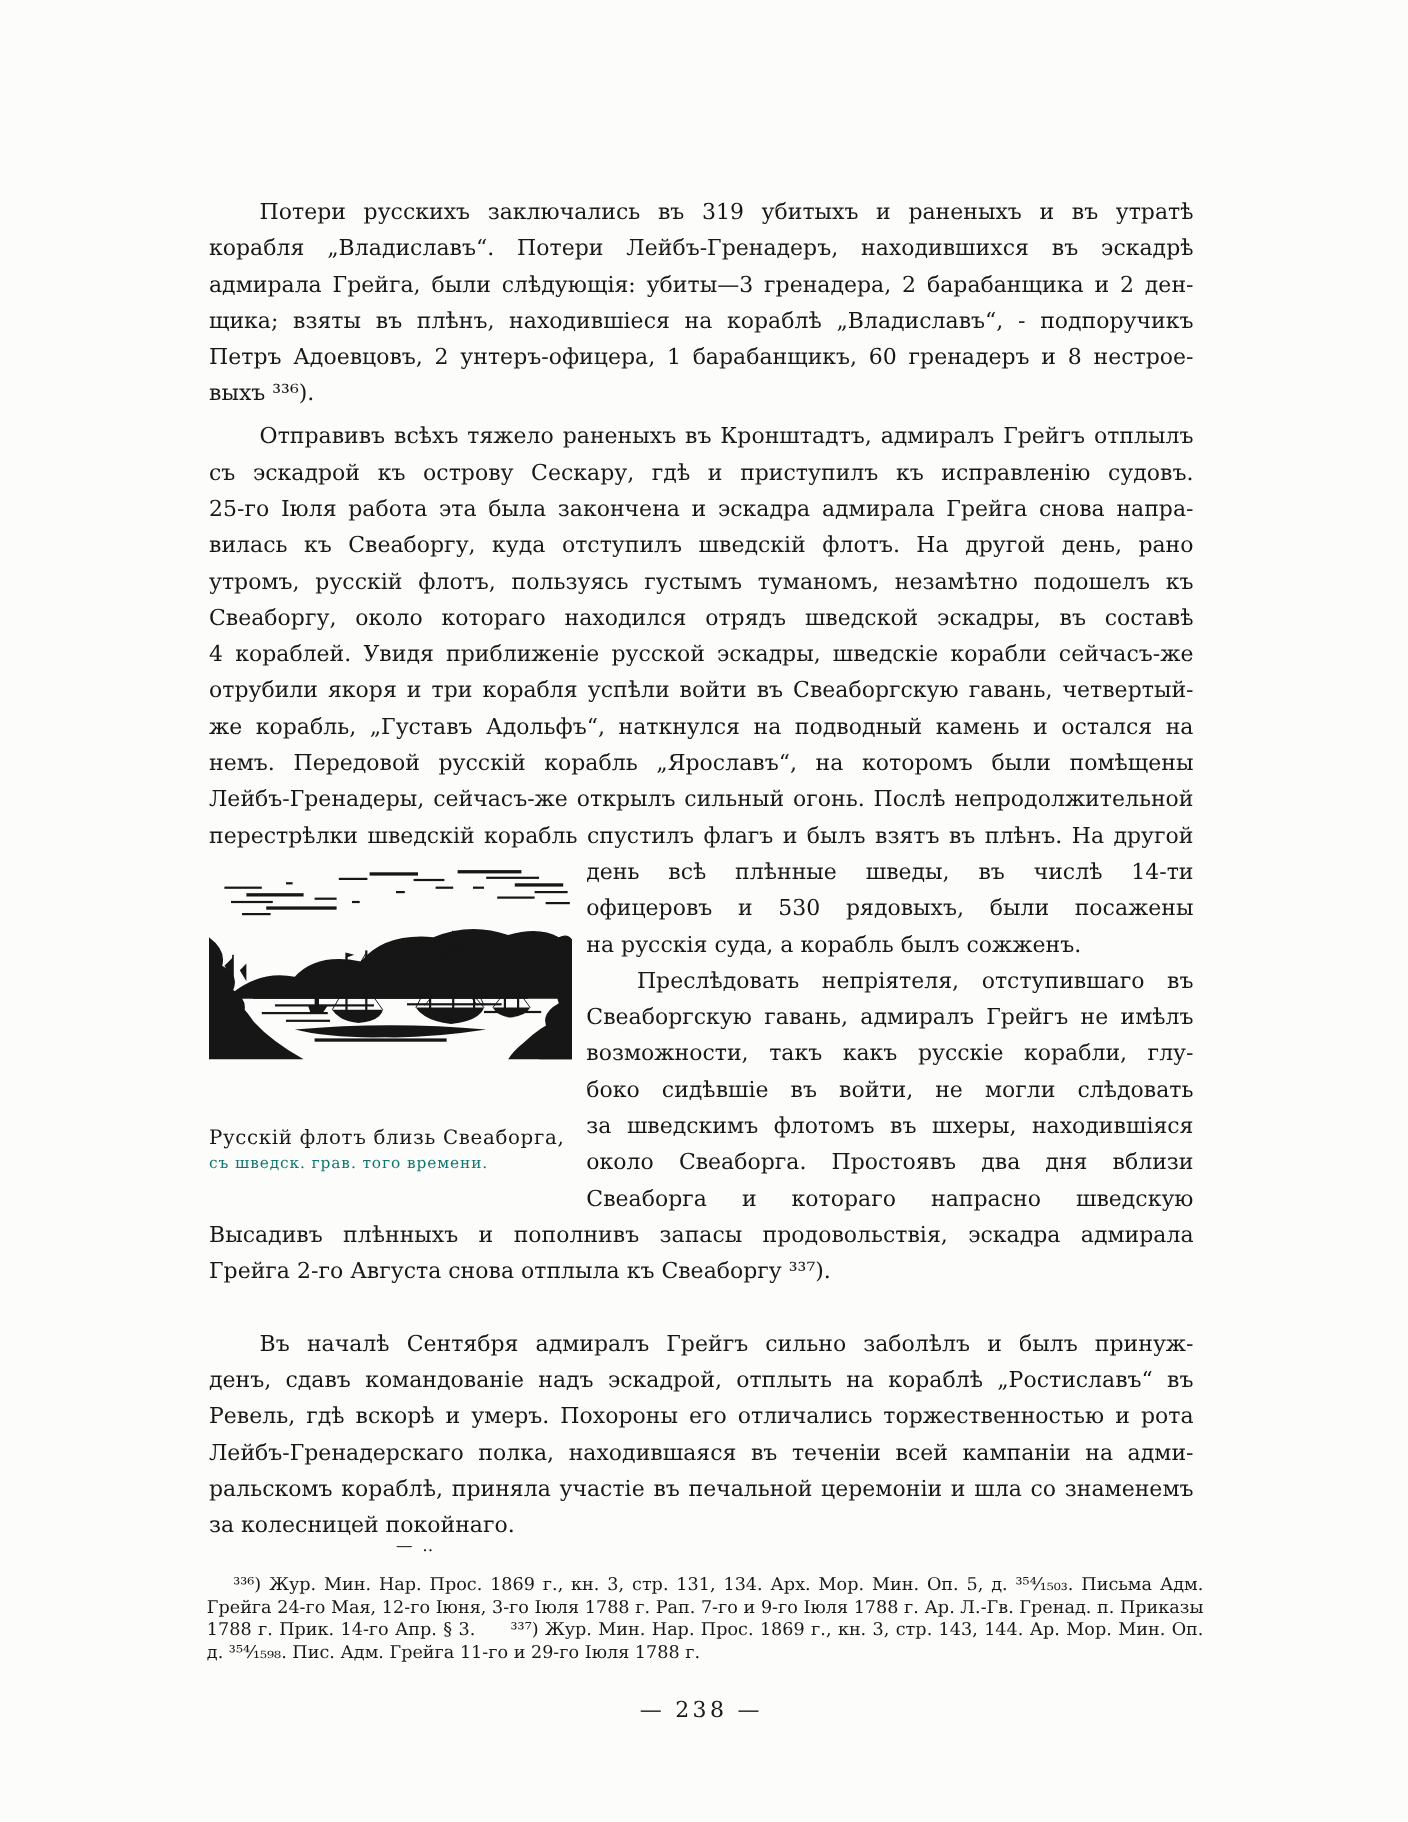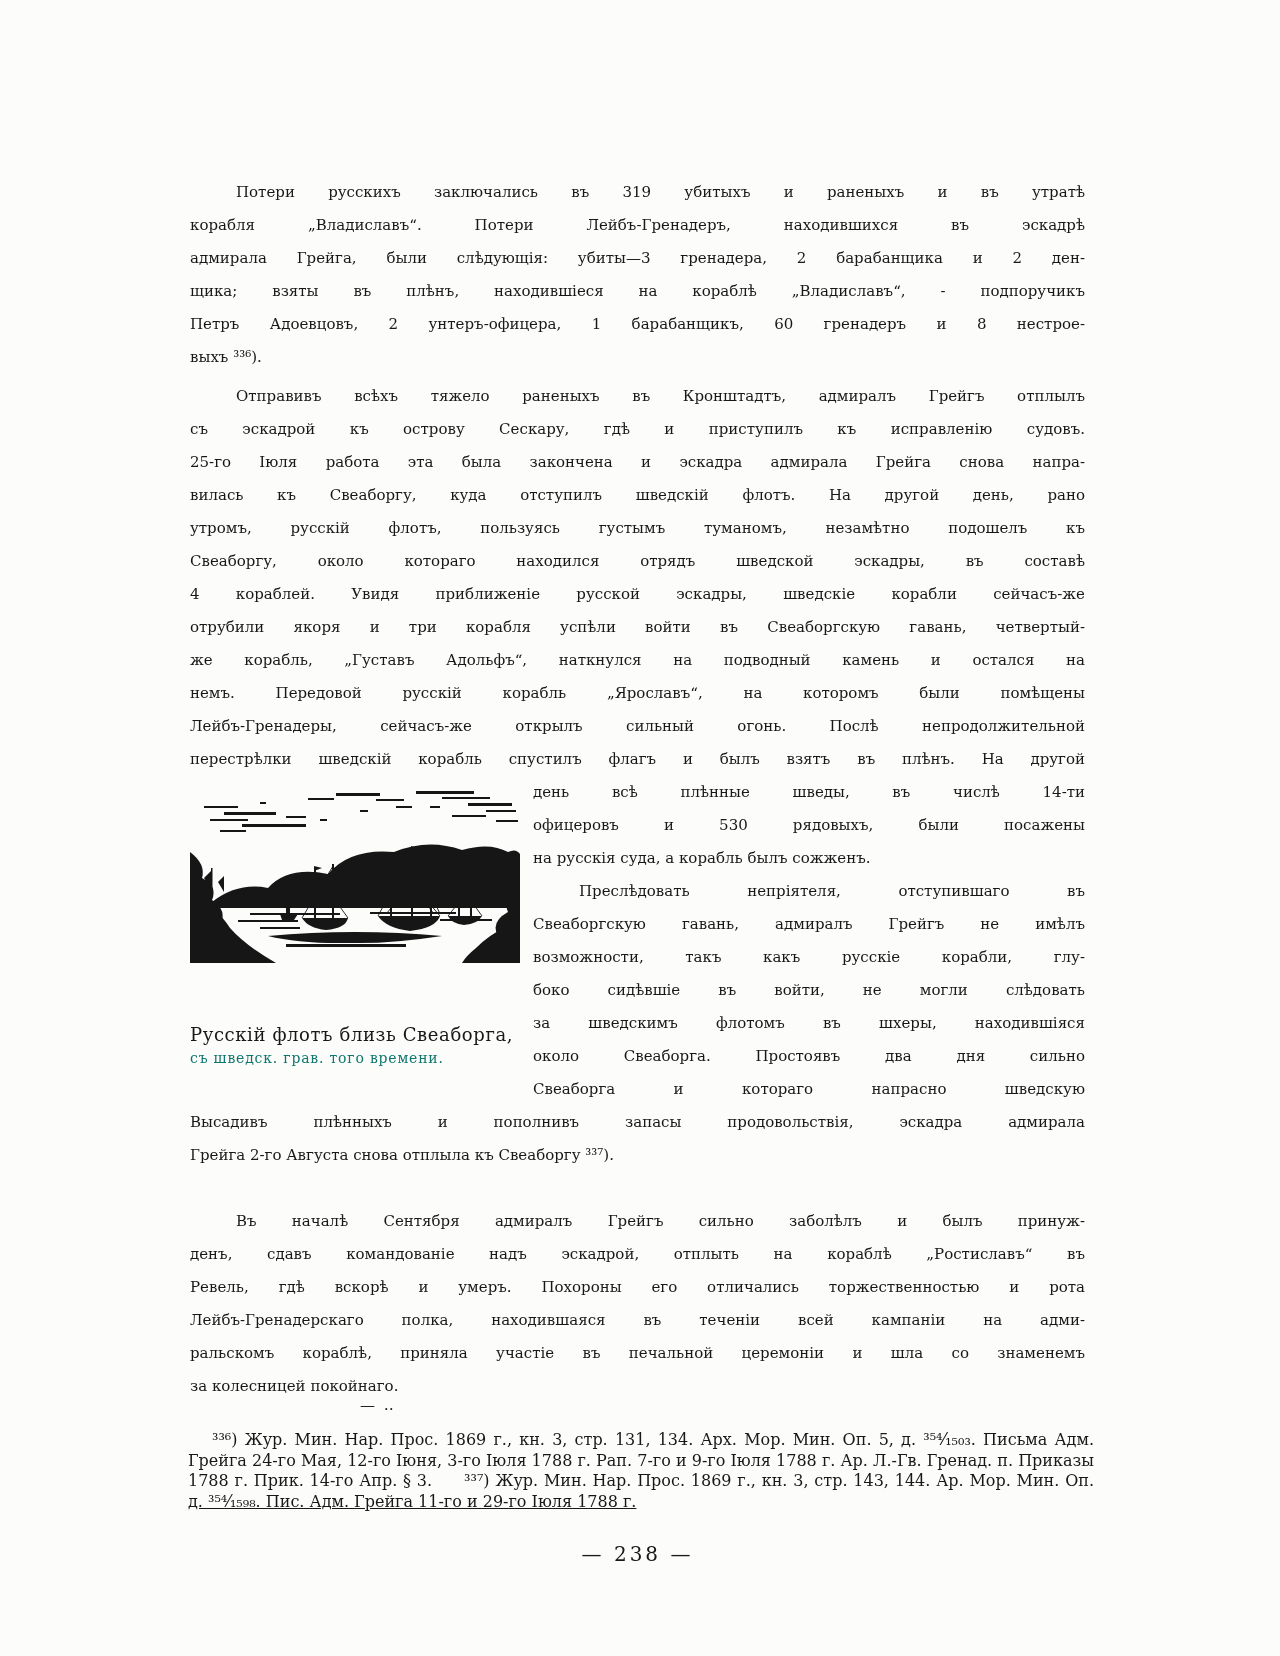--- a/index.html
+++ b/index.html
@@ -7,21 +7,21 @@
     position:relative;
     width:1280px;height:1656px;
     margin:0 auto;
     background:#fcfcfa;
     color:#181818;
     font-family:"DejaVu Serif","Liberation Serif",serif;
     overflow:hidden;
   }
   .block{position:absolute;left:190px;width:895px;}
   .ln{
-    font-size:15px;
+    font-size:20px;
     height:33px;line-height:33px;
     text-align:justify;
     text-align-last:justify;
     white-space:normal;
     overflow:hidden;
   }
   .ln.end{text-align-last:left;}
   .ln.ind{text-indent:46px;}
 
   #p1{top:176px;}
@@ -35,21 +35,21 @@
   figcaption{margin-top:58px;}
   .cap1{font-size:18px;letter-spacing:.6px;height:26px;line-height:26px;}
   .cap2{font-size:14px;letter-spacing:.8px;height:20px;line-height:20px;color:#0f766e;}
 
   #fnsep{position:absolute;left:360px;top:1396px;font-size:15px;letter-spacing:2px;}
   #footnotes{position:absolute;left:188px;top:1430px;width:906px;}
   .fn{
     font-size:16px;height:20.5px;line-height:20.5px;
     text-align:justify;text-align-last:justify;overflow:hidden;
   }
-  .fn.end{text-align-last:left;text-decoration:underline;}
+  .fn.end{text-align-last:left;}
   .fn.ind{text-indent:24px;}
 
   #pagenum{
     position:absolute;left:190px;top:1542px;width:895px;
     text-align:center;font-size:20px;letter-spacing:3px;
   }
 </style>
 </head>
 <body>
 
@@ -158,21 +158,21 @@
 
   <section id="colr">
     <div class="ln">день всѣ плѣнные шведы, въ числѣ 14-ти</div>
     <div class="ln">офицеровъ и 530 рядовыхъ, были посажены</div>
     <div class="ln end">на русскія суда, а корабль былъ сожженъ.</div>
     <div class="ln ind">Преслѣдовать непріятеля, отступившаго въ</div>
     <div class="ln">Свеаборгскую гавань, адмиралъ Грейгъ не имѣлъ</div>
     <div class="ln">возможности, такъ какъ русскіе корабли, глу-</div>
     <div class="ln">боко сидѣвшіе въ войти, не могли слѣдовать</div>
     <div class="ln">за шведскимъ флотомъ въ шхеры, находившіяся</div>
-    <div class="ln">около Свеаборга. Простоявъ два дня сильно</div>
+    <div class="ln">около Свеаборга. Простоявъ два дня вблизи</div>
     <div class="ln">Свеаборга и котораго напрасно шведскую</div>
   </section>
 
   <section class="block" id="p3b">
     <div class="ln">Высадивъ плѣнныхъ и пополнивъ запасы продовольствія, эскадра адмирала</div>
     <div class="ln end">Грейга 2-го Августа снова отплыла къ Свеаборгу ³³⁷).</div>
   </section>
 
   <section class="block" id="p4">
     <div class="ln ind">Въ началѣ Сентября адмиралъ Грейгъ сильно заболѣлъ и былъ принуж-</div>

